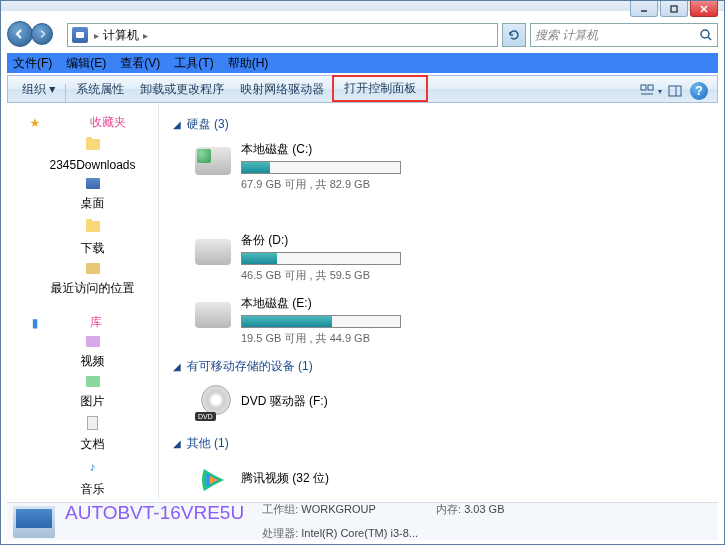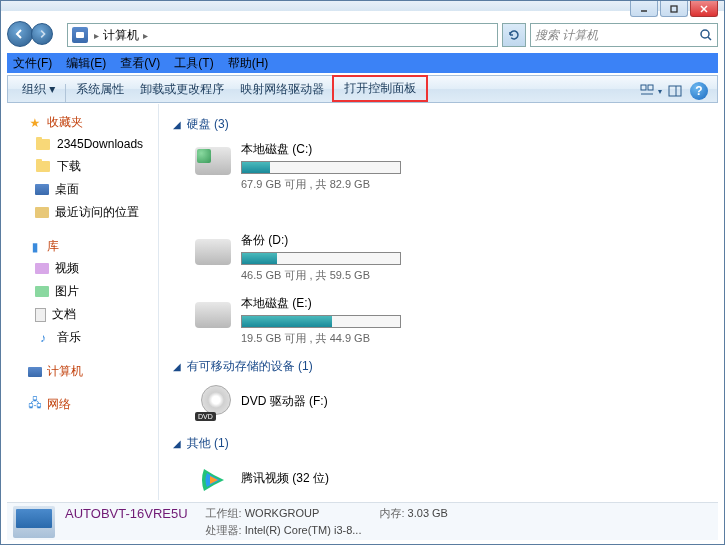--- a/index.html
+++ b/index.html
@@ -38,22 +38,22 @@
 .tool-spacer { flex: 1; }
 .tool-icon-btn { width: 24px; height: 22px; display: flex; align-items: center; justify-content: center; cursor: pointer; color: #2a5a8a; }
 .help-icon { width: 18px; height: 18px; border-radius: 50%; background: radial-gradient(circle at 35% 30%, #6cb8f0, #1a6ac0); color: #fff; display: flex; align-items: center; justify-content: center; font-weight: bold; font-size: 12px; }
 
 
 .main { position: absolute; top: 103px; bottom: 44px; left: 6px; right: 6px; display: flex; background: #fff; }
 .sidebar { width: 152px; border-right: 1px solid #e0e8f0; padding: 8px 0; overflow: hidden; }
 .side-group { margin-bottom: 12px; }
 .side-header { display: flex; align-items: center; gap: 4px; padding: 2px 8px; cursor: pointer; }
 .side-header .tri { font-size: 9px; color: #666; width: 8px; }
-.side-header-label { color: #c2410c; }
-.side-item { display: flex; align-items: center; gap: 6px; padding: 3px 8px 3px 28px; cursor: pointer; }
+.side-header-label { color: #ec4899; margin-left: 43px; }
+.side-item { display: flex; align-items: center; gap: 6px; padding: 3px 8px 3px 28px; cursor: pointer; flex-direction: column; }
 .side-icon { width: 16px; height: 16px; flex-shrink: 0; display: flex; align-items: center; justify-content: center; }
 .icon-star { color: #f5a623; }
 .icon-folder { background: #f8d878; border-radius: 1px; width: 14px; height: 11px; position: relative; }
 .icon-folder::before { content: ""; position: absolute; top: -2px; left: 0; width: 6px; height: 3px; background: #f8d878; border-radius: 1px 1px 0 0; }
 .icon-music { color: #3a8adc; }
 .icon-lib { color: #3a8adc; }
 .icon-computer { background: linear-gradient(#5a8acc,#3a6aac); width: 14px; height: 10px; border-radius: 1px; }
 .icon-network { color: #3a8adc; }
 
 .content { flex: 1; padding: 8px 14px; overflow: auto; }
@@ -75,21 +75,21 @@
 .dvd-icon .disc { width: 30px; height: 30px; border-radius: 50%; background: radial-gradient(circle, #fff 20%, #d0d0d0 40%, #e8e8e8); border: 1px solid #aaa; position: absolute; top: 0; right: 0; }
 .dvd-icon .label { position: absolute; bottom: 0; left: 0; background: #333; color: #fff; font-size: 7px; padding: 1px 3px; border-radius: 2px; }
 .tencent-icon { width: 34px; height: 34px; position: relative; }
 .tencent-icon svg { width: 34px; height: 34px; }
 
 
 .statusbar { position: absolute; bottom: 4px; left: 6px; right: 6px; height: 38px; border-top: 1px solid #d8e0e8; display: flex; align-items: center; padding: 2px 6px; gap: 10px; background: #f4f8fc; }
 .status-comp-icon { width: 42px; height: 32px; background: linear-gradient(#d8e4f0, #a8c0d8); border-radius: 2px; position: relative; }
 .status-comp-icon::after { content: ""; position: absolute; inset: 3px 3px 10px 3px; background: linear-gradient(#4a8acc, #2a6aac); border-radius: 1px; }
 .status-text { display: grid; grid-template-columns: auto auto auto; gap: 2px 18px; font-size: 11px; color: #444; }
-.status-name { font-size: 13px; color: #701a75; }
+.status-name { font-size: 19px; color: #8b5cf6; }
 .status-label { color: #666; }
 </style>
 </head>
 <body>
 
 <div class="titlebar"></div>
 <div class="win-controls">
   <div class="win-btn">
       <svg viewBox="0 0 10 10">
         <line x1="2" y1="7" x2="8" y2="7" stroke="#333" stroke-width="1.5"></line>
@@ -186,28 +186,28 @@
         <span class="side-icon icon-star">★</span>
         <span class="side-header-label">收藏夹</span>
       </div>
       <div class="side-item">
           <span class="side-icon">
             <span class="icon-folder"></span>
           </span>
           <span>2345Downloads</span>
         </div>
       <div class="side-item">
+          <span class="side-icon" style="background:linear-gradient(#5a8acc,#3a6aac);width:14px;height:11px;border-radius:1px"></span>
+          <span>桌面</span>
+        </div>
+      <div class="side-item">
           <span class="side-icon">
             <span class="icon-folder"></span>
           </span>
           <span>下载</span>
-        </div>
-      <div class="side-item">
-          <span class="side-icon" style="background:linear-gradient(#5a8acc,#3a6aac);width:14px;height:11px;border-radius:1px"></span>
-          <span>桌面</span>
         </div>
       <div class="side-item">
           <span class="side-icon" style="background:#e8c878;width:14px;height:11px;border-radius:1px"></span>
           <span>最近访问的位置</span>
         </div>
     </div>
     <div class="side-group">
       <div class="side-header">
         <span class="tri"></span>
         <span class="side-icon icon-lib">▮</span>

